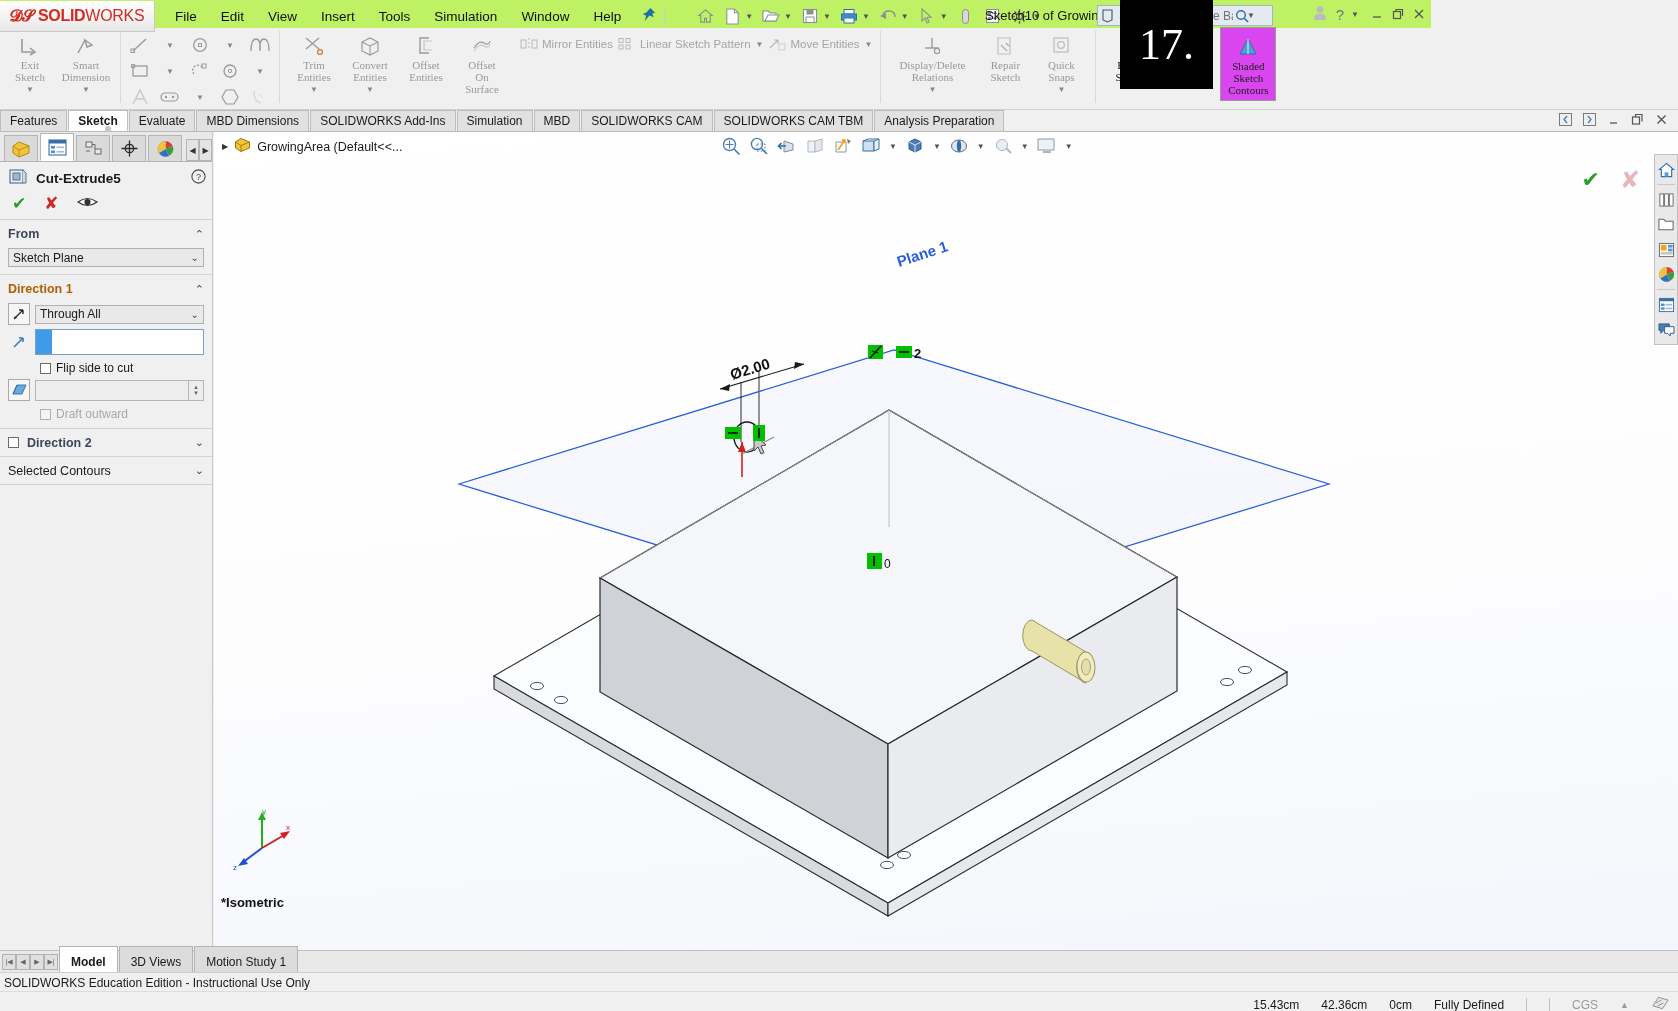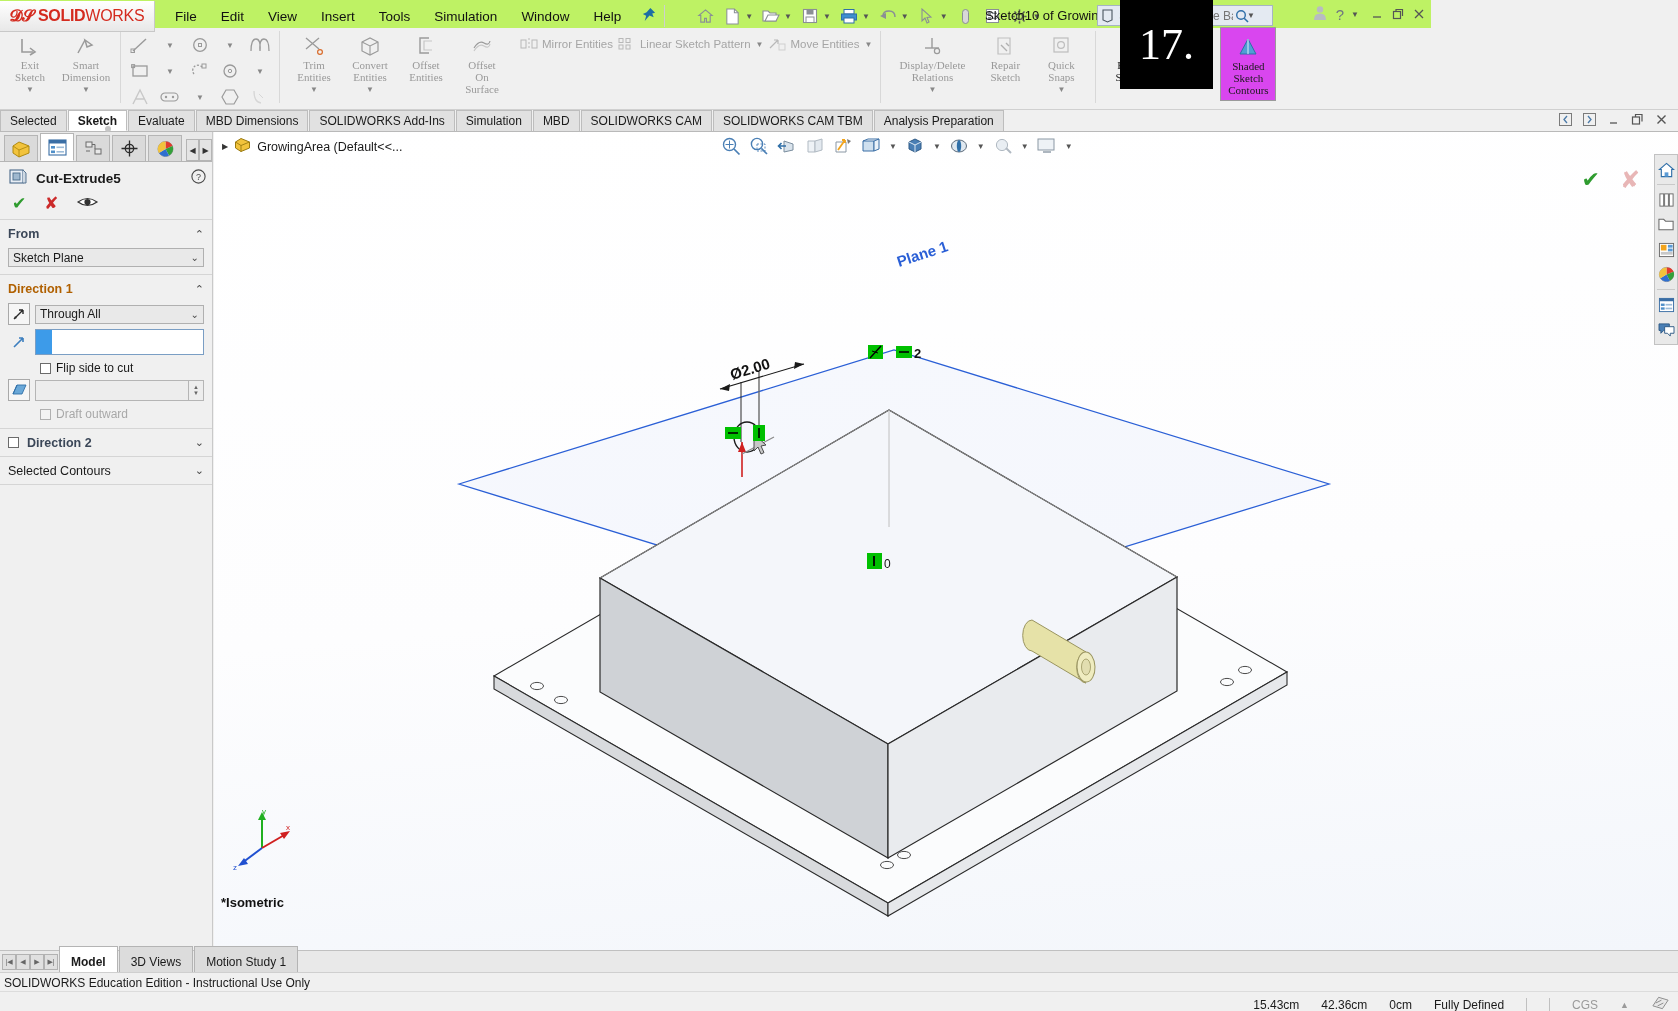--- a/index.html
+++ b/index.html
@@ -605,21 +605,21 @@
           </svg>
         </div>
       <span>Shaded</span>
       <span>Sketch</span>
       <span>Contours</span>
     </div>
   </div>
 </div>
 
 <div id="cmdtabs">
-  <div class="ctab">Selected</div>
+  <div class="ctab">Features</div>
   <div class="ctab sel">Sketch</div>
   <div class="ctab">Evaluate</div>
   <div class="ctab">MBD Dimensions</div>
   <div class="ctab">SOLIDWORKS Add-Ins</div>
   <div class="ctab">Simulation</div>
   <div class="ctab">MBD</div>
   <div class="ctab">SOLIDWORKS CAM</div>
   <div class="ctab">SOLIDWORKS CAM TBM</div>
   <div class="ctab">Analysis Preparation</div>
   <div id="cmdtabs-right">

